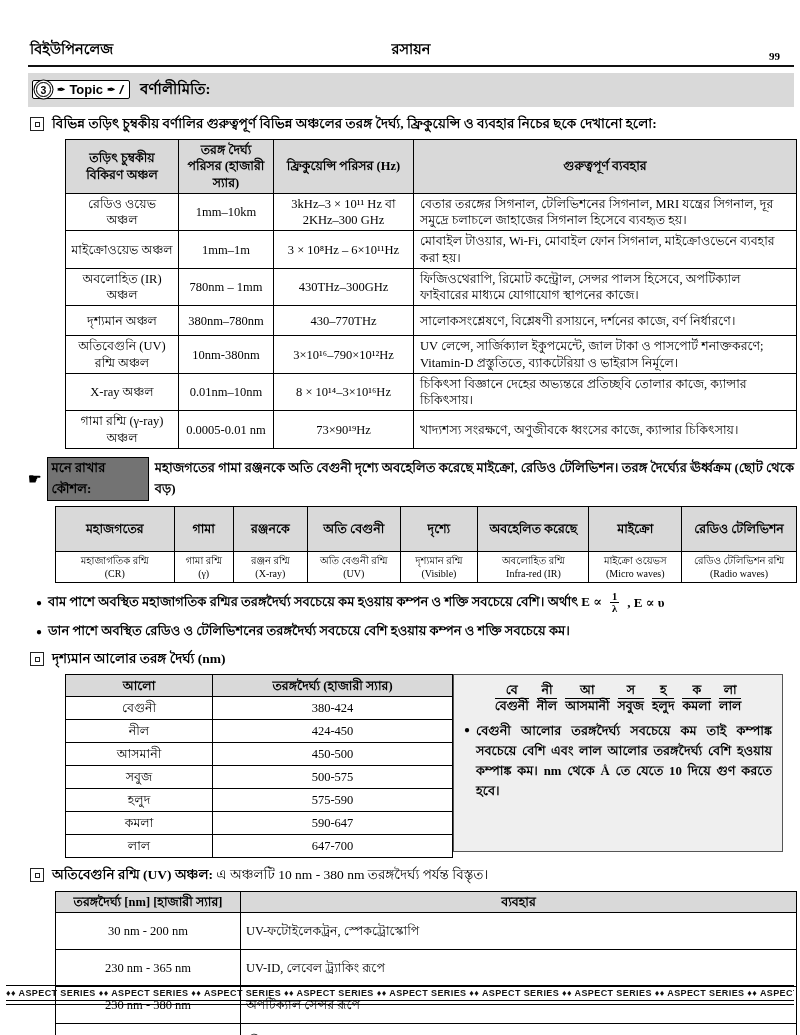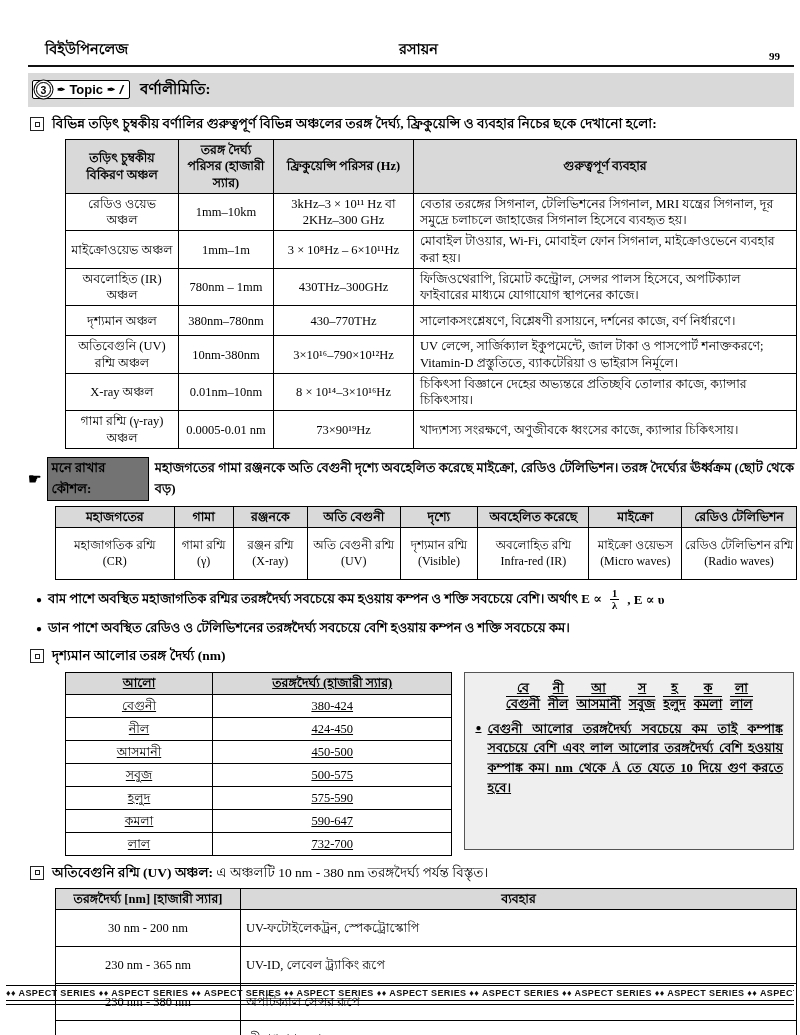--- a/index.html
+++ b/index.html
@@ -6,21 +6,21 @@
   html,body { width:800px; height:1035px; background:#fff; }
   body {
     font-family:"Liberation Serif","DejaVu Serif",serif;
     color:#000; position:relative; overflow:hidden;
   }
   .page { padding:38px 6px 0 28px; position:relative; height:100%; }
 
   
   .hdr { display:flex; align-items:flex-end; font-weight:bold; font-size:14.5px;
          padding:0 2px 3px 2px; border-bottom:2.5px solid #111; }
-  .hdr .left { width:200px;margin-left:15px; }
+  .hdr .left { width:200px; }
   .hdr .center { flex:1; text-align:center; }
   .hdr .right { width:200px; text-align:right; font-size:11px; padding-right:12px; }
 
   
   .topicbar { margin-top:6px; background:#d9d9d9; padding:4px 6px 5px 4px;
               display:flex; align-items:center; gap:10px; }
   .topic-badge { background:#fff; border:1.6px solid #000; border-radius:2px;
                  padding:1px 6px 1px 3px; display:inline-flex; align-items:center;
                  gap:4px; font-weight:bold; font-size:13px;
                  font-family:"Liberation Sans",sans-serif; }
@@ -48,34 +48,34 @@
   .t1 col.c1{width:113px;} .t1 col.c2{width:95px;} .t1 col.c3{width:140px;}
   .t1 td:nth-child(4){ padding:2px 6px; }
   .t1 tbody td{ height:30px; }
 
   .mnline { margin:8px 0 5px 0; display:flex; align-items:center; gap:6px;
             font-weight:bold; font-size:13px; }
   .hand { font-size:15px; }
   .mnlabel { border:1.2px solid #000; background:#737373; padding:0 3px; }
 
   .t2 { width:742px; margin-left:27px; text-align:center; }
-  .t2 th { font-size:12.5px; padding:2px 2px; }
-  .t2 td { font-size:12px; padding:10px 2px; }
+  .t2 th { font-size:12.5px; padding:14px 2px; }
+  .t2 td { font-size:10px; padding:2px 2px; }
   .t2 .nm { display:block; }
   .t2 .ab { display:block; }
 
   .bullets { margin:8px 0 4px 8px; font-weight:bold; font-size:13px; }
   .bullets .b { margin-bottom:7px; display:flex; align-items:center; gap:6px; }
   .dot { font-size:10px; }
   .frac { display:inline-block; text-align:center; vertical-align:middle;
           font-size:10.5px; line-height:1.05; margin:0 2px; }
   .frac .n { display:block; border-bottom:1px solid #000; padding:0 2px; }
   .frac .d { display:block; }
 
-  .vis-wrap { display:flex; gap:12px; margin-left:37px; margin-top:0;text-decoration:underline; }
+  .vis-wrap { display:flex; gap:0; margin-left:37px; margin-top:0; }
   .t3 { width:388px; }
   .t3 col.c1{ width:147px; }
   .t3 td { text-align:center; height:23px; }
   .t3 th { height:22px; }
 
   .mbox { width:330px; border:1px solid #555; background:#efefef;
           padding:8px 10px; height:178px; }
   .stacks { display:flex; justify-content:center; gap:8px; margin-bottom:8px; }
   .stack { text-align:center; font-size:12.5px; font-weight:bold; line-height:1.2; }
   .stack .top { display:block; border-bottom:1.5px solid #000; padding:0 3px; }
@@ -300,21 +300,21 @@
         <tr>
             <td>হলুদ</td>
             <td>575-590</td>
           </tr>
         <tr>
             <td>কমলা</td>
             <td>590-647</td>
           </tr>
         <tr>
             <td>লাল</td>
-            <td>732-700</td>
+            <td>647-700</td>
           </tr>
       </tbody>
     </table>
 
     <div class="mbox">
       <div class="stacks">
         <span class="stack">
             <span class="top">বে</span>
             <span class="bot">বেগুনী</span>
           </span>

